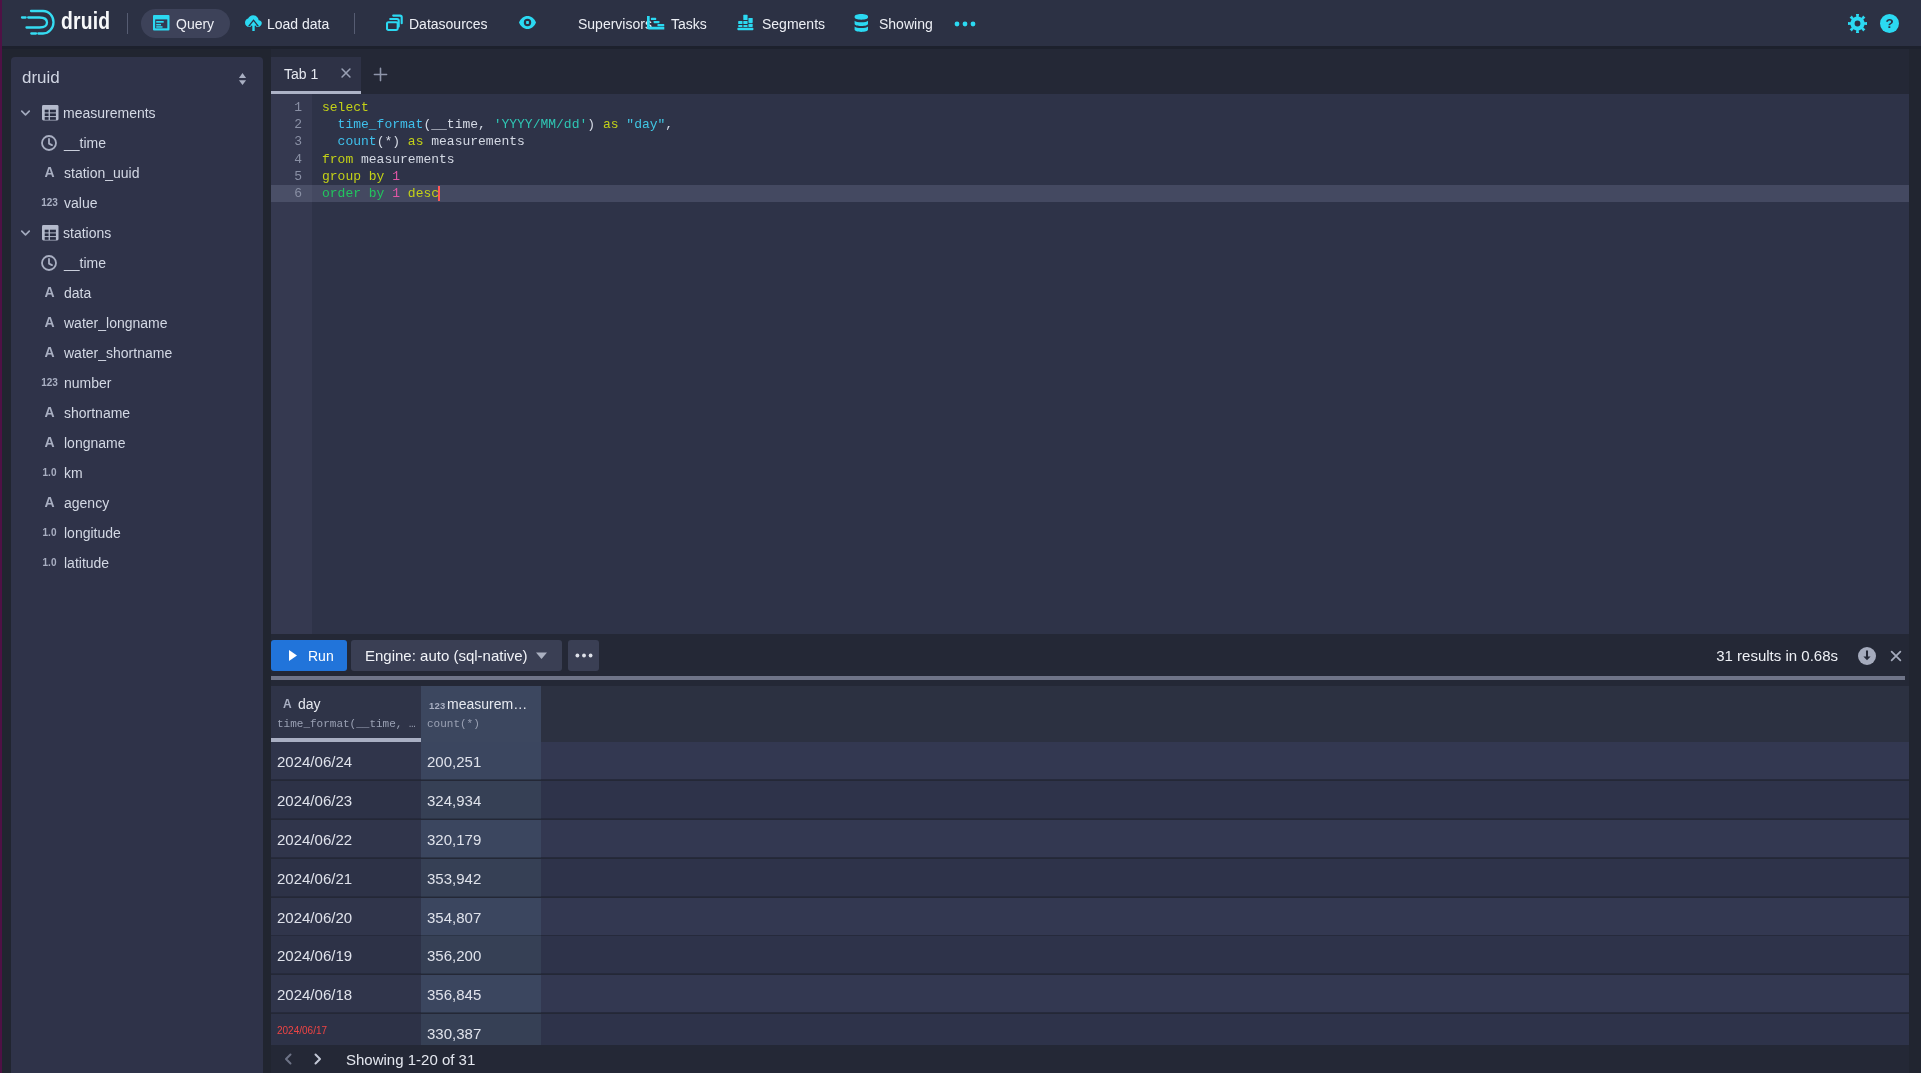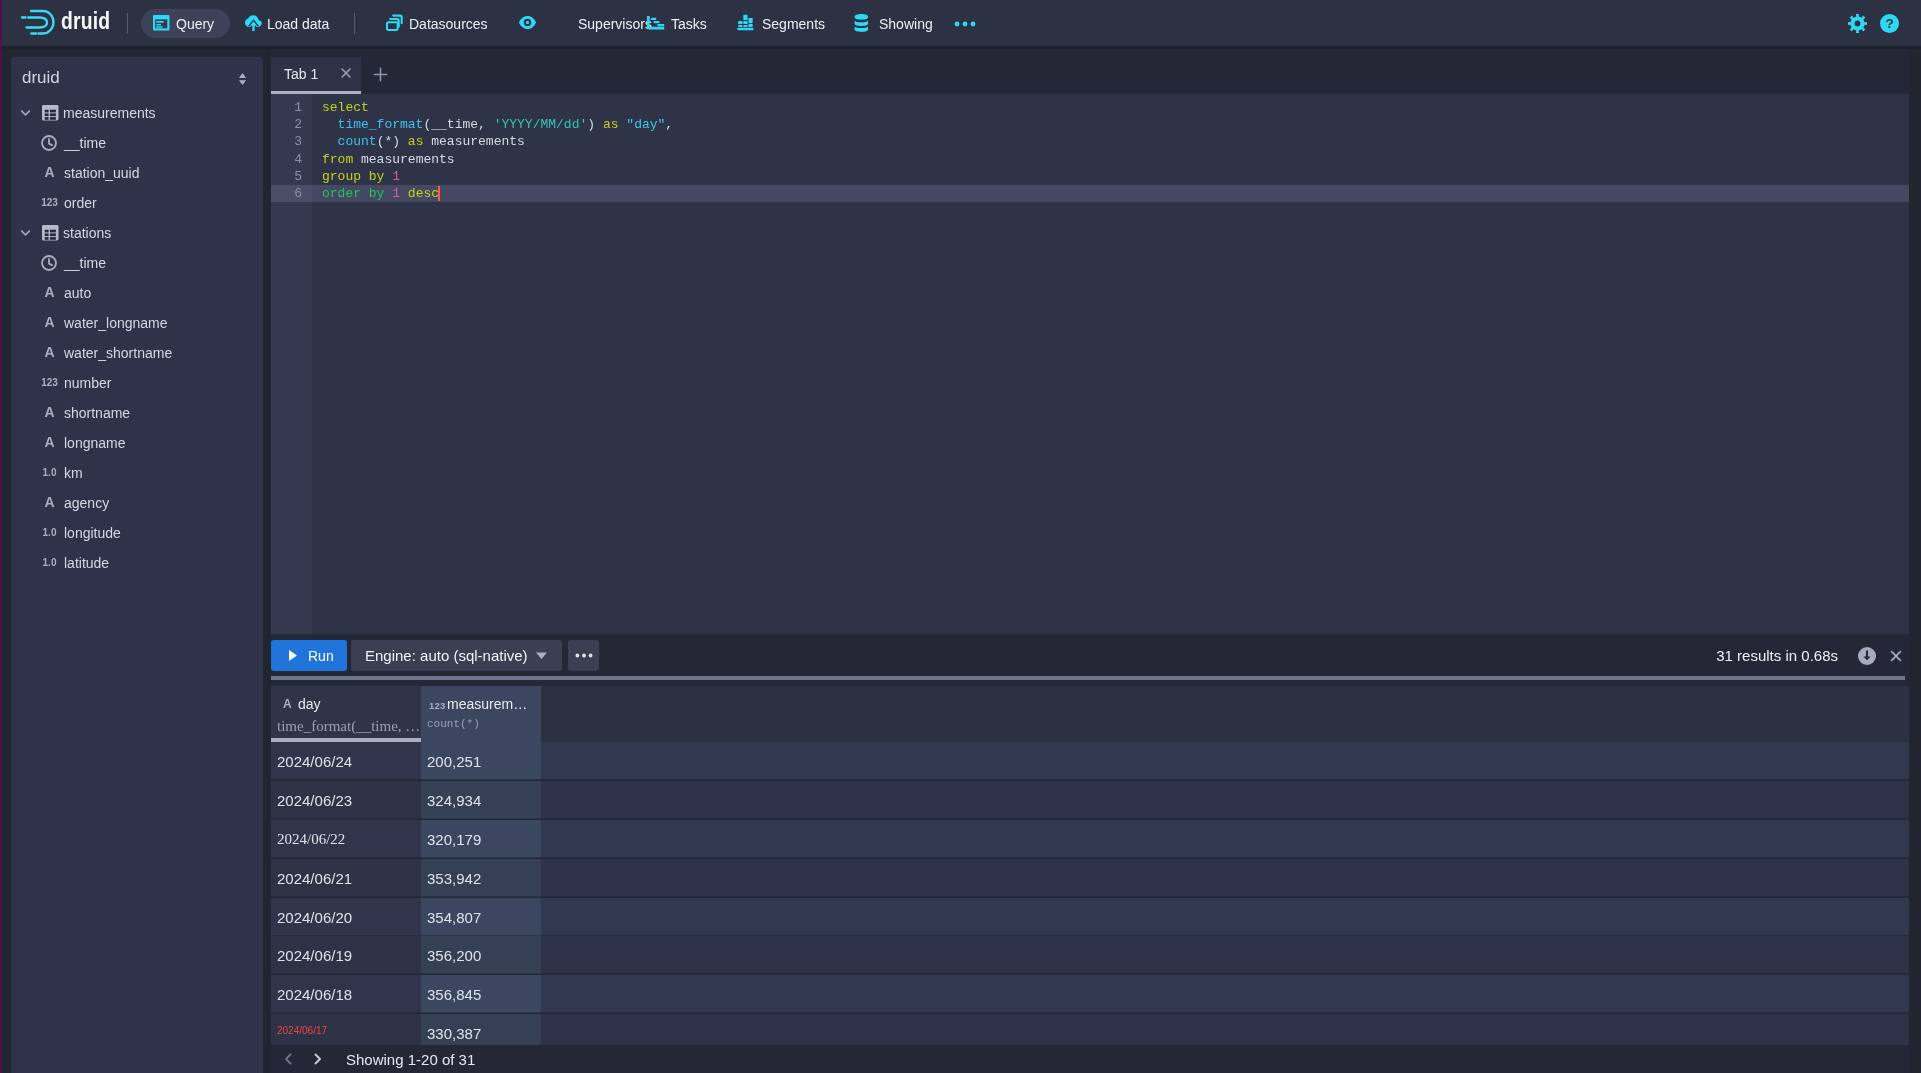--- a/index.html
+++ b/index.html
@@ -129,21 +129,21 @@
       </svg>
 <div class="abs" style="left:63px;top:105px;font-size:14px;color:#d3d8e4;">measurements</div>
 <svg class="abs" style="left:41px;top:135px;" width="16" height="16" viewBox="0 0 16 16">
         <circle cx="8" cy="8" r="7" fill="none" stroke="#a9afc2" stroke-width="1.8"></circle>
         <path d="M8 4v4.6l3 1.5" fill="none" stroke="#a9afc2" stroke-width="1.8" stroke-linecap="round" stroke-linejoin="round"></path>
       </svg>
 <div class="abs" style="left:64px;top:135px;font-size:14px;color:#d3d8e4;">__time</div>
 <div class="abs" style="left:43px;top:164px;width:13px;text-align:center;font-size:14px;font-weight:bold;color:#a9afc2;">A</div>
 <div class="abs" style="left:64px;top:165px;font-size:14px;color:#d3d8e4;">station_uuid</div>
 <div class="abs" style="left:41px;top:197px;width:17px;text-align:center;font-size:10px;font-weight:bold;color:#a9afc2;letter-spacing:0px;">123</div>
-<div class="abs" style="left:64px;top:195px;font-size:14px;color:#d3d8e4;">order</div>
+<div class="abs" style="left:64px;top:195px;font-size:14px;color:#d3d8e4;">value</div>
 <svg class="abs" style="left:19px;top:227px;" width="13" height="12" viewBox="0 0 16 16">
         <path fill="none" stroke="#a3aabe" stroke-width="2.2" stroke-linecap="round" stroke-linejoin="round" d="M3 5.5 8 10.5 13 5.5"></path>
       </svg>
 <svg class="abs" style="left:42px;top:225px;" width="17" height="16" viewBox="0 0 17 16">
         <rect x="0" y="0" width="16.5" height="15.5" rx="1.4" fill="#b4bacc"></rect>
         <g fill="#272b40">
           <rect x="2.7" y="4.7" width="3.9" height="2.7"></rect>
           <rect x="7.9" y="4.7" width="6" height="2.7"></rect>
           <rect x="2.7" y="8.4" width="3.9" height="2.7"></rect>
           <rect x="7.9" y="8.4" width="6" height="2.7"></rect>
@@ -151,21 +151,21 @@
           <rect x="7.9" y="12.1" width="6" height="2.7"></rect>
         </g>
       </svg>
 <div class="abs" style="left:63px;top:225px;font-size:14px;color:#d3d8e4;">stations</div>
 <svg class="abs" style="left:41px;top:255px;" width="16" height="16" viewBox="0 0 16 16">
         <circle cx="8" cy="8" r="7" fill="none" stroke="#a9afc2" stroke-width="1.8"></circle>
         <path d="M8 4v4.6l3 1.5" fill="none" stroke="#a9afc2" stroke-width="1.8" stroke-linecap="round" stroke-linejoin="round"></path>
       </svg>
 <div class="abs" style="left:64px;top:255px;font-size:14px;color:#d3d8e4;">__time</div>
 <div class="abs" style="left:43px;top:284px;width:13px;text-align:center;font-size:14px;font-weight:bold;color:#a9afc2;">A</div>
-<div class="abs" style="left:64px;top:285px;font-size:14px;color:#d3d8e4;">auto</div>
+<div class="abs" style="left:64px;top:285px;font-size:14px;color:#d3d8e4;">data</div>
 <div class="abs" style="left:43px;top:314px;width:13px;text-align:center;font-size:14px;font-weight:bold;color:#a9afc2;">A</div>
 <div class="abs" style="left:64px;top:315px;font-size:14px;color:#d3d8e4;">water_longname</div>
 <div class="abs" style="left:43px;top:344px;width:13px;text-align:center;font-size:14px;font-weight:bold;color:#a9afc2;">A</div>
 <div class="abs" style="left:64px;top:345px;font-size:14px;color:#d3d8e4;">water_shortname</div>
 <div class="abs" style="left:41px;top:377px;width:17px;text-align:center;font-size:10px;font-weight:bold;color:#a9afc2;letter-spacing:0px;">123</div>
 <div class="abs" style="left:64px;top:375px;font-size:14px;color:#d3d8e4;">number</div>
 <div class="abs" style="left:43px;top:404px;width:13px;text-align:center;font-size:14px;font-weight:bold;color:#a9afc2;">A</div>
 <div class="abs" style="left:64px;top:405px;font-size:14px;color:#d3d8e4;">shortname</div>
 <div class="abs" style="left:43px;top:434px;width:13px;text-align:center;font-size:14px;font-weight:bold;color:#a9afc2;">A</div>
 <div class="abs" style="left:64px;top:435px;font-size:14px;color:#d3d8e4;">longname</div>
@@ -232,39 +232,39 @@
 <svg class="abs" style="left:1889px;top:649px;" width="14" height="14" viewBox="0 0 16 16">
         <path stroke="#a5abbd" stroke-width="2" stroke-linecap="round" d="M3 3l10 10M13 3L3 13"></path>
       </svg>
 <div class="abs" style="left:271px;top:676px;width:1634px;height:4px;background:#6f7488;"></div>
 <div class="abs" style="left:271px;top:686px;width:150px;height:56px;background:#2f3448;"></div>
 <div class="abs" style="left:421px;top:686px;width:120px;height:56px;background:#3c475f;"></div>
 <div class="abs" style="left:541px;top:686px;width:1368px;height:56px;background:#2c3141;"></div>
 <div class="abs" style="left:271px;top:738px;width:150px;height:4px;background:#a9afc3;"></div>
 <div class="abs" style="left:283px;top:697px;font-size:12px;font-weight:bold;color:#a9afc2;">A</div>
 <div class="abs" style="left:298px;top:696px;font-size:14px;color:#e6e9f0;">day</div>
-<div class="abs" style="left:277px;top:718px;width:142px;overflow:hidden;font-family:Liberation Serif, serif;font-size:15px;color:#9aa1b4;white-space:pre;">time_format(__time, …</div>
+<div class="abs" style="left:277px;top:718px;width:142px;overflow:hidden;font-family:Liberation Mono, monospace;font-size:11px;color:#9aa1b4;white-space:pre;">time_format(__time, …</div>
 <div class="abs" style="left:429px;top:700px;font-size:9.5px;font-weight:bold;color:#a9afc2;letter-spacing:0.2px;">123</div>
 <div class="abs" style="left:447px;top:696px;font-size:14px;color:#e6e9f0;">measurem…</div>
 <div class="abs" style="left:427px;top:718px;font-family:'Liberation Mono',monospace;font-size:11px;color:#9aa1b4;">count(*)</div>
 <div class="abs" style="left:271px;top:742px;width:1638px;height:303px;overflow:hidden;">
 <div class="abs" style="left:0;top:0px;width:150px;height:38px;background:#30354b;border-bottom:1px solid #262a3c;"></div>
 <div class="abs" style="left:150px;top:0px;width:120px;height:38px;background:#3b465f;border-bottom:1px solid #2c3547;"></div>
 <div class="abs" style="left:270px;top:0px;width:1368px;height:38px;background:#333851;border-bottom:1px solid #262a3c;"></div>
 <div class="abs" style="left:6px;top:11px;font-size:15px;color:#dfe2eb;">2024/06/24</div>
 <div class="abs" style="left:156px;top:11px;font-size:15px;color:#dfe2eb;">200,251</div>
 <div class="abs" style="left:0;top:39px;width:150px;height:38px;background:#2d3247;border-bottom:1px solid #262a3c;"></div>
 <div class="abs" style="left:150px;top:39px;width:120px;height:38px;background:#364055;border-bottom:1px solid #2c3547;"></div>
 <div class="abs" style="left:270px;top:39px;width:1368px;height:38px;background:#2e334a;border-bottom:1px solid #262a3c;"></div>
 <div class="abs" style="left:6px;top:50px;font-size:15px;color:#dfe2eb;">2024/06/23</div>
 <div class="abs" style="left:156px;top:50px;font-size:15px;color:#dfe2eb;">324,934</div>
 <div class="abs" style="left:0;top:78px;width:150px;height:38px;background:#30354b;border-bottom:1px solid #262a3c;"></div>
 <div class="abs" style="left:150px;top:78px;width:120px;height:38px;background:#3b465f;border-bottom:1px solid #2c3547;"></div>
 <div class="abs" style="left:270px;top:78px;width:1368px;height:38px;background:#333851;border-bottom:1px solid #262a3c;"></div>
-<div class="abs" style="left:6px;top:89px;font-size:15px;color:#dfe2eb;font-family:Liberation Serif, serif;">2024/06/22</div>
+<div class="abs" style="left:6px;top:89px;font-size:15px;color:#dfe2eb;">2024/06/22</div>
 <div class="abs" style="left:156px;top:89px;font-size:15px;color:#dfe2eb;">320,179</div>
 <div class="abs" style="left:0;top:117px;width:150px;height:38px;background:#2d3247;border-bottom:1px solid #262a3c;"></div>
 <div class="abs" style="left:150px;top:117px;width:120px;height:38px;background:#364055;border-bottom:1px solid #2c3547;"></div>
 <div class="abs" style="left:270px;top:117px;width:1368px;height:38px;background:#2e334a;border-bottom:1px solid #262a3c;"></div>
 <div class="abs" style="left:6px;top:128px;font-size:15px;color:#dfe2eb;">2024/06/21</div>
 <div class="abs" style="left:156px;top:128px;font-size:15px;color:#dfe2eb;">353,942</div>
 <div class="abs" style="left:0;top:156px;width:150px;height:38px;background:#30354b;border-bottom:1px solid #262a3c;"></div>
 <div class="abs" style="left:150px;top:156px;width:120px;height:38px;background:#3b465f;border-bottom:1px solid #2c3547;"></div>
 <div class="abs" style="left:270px;top:156px;width:1368px;height:38px;background:#333851;border-bottom:1px solid #262a3c;"></div>
 <div class="abs" style="left:6px;top:167px;font-size:15px;color:#dfe2eb;">2024/06/20</div>

